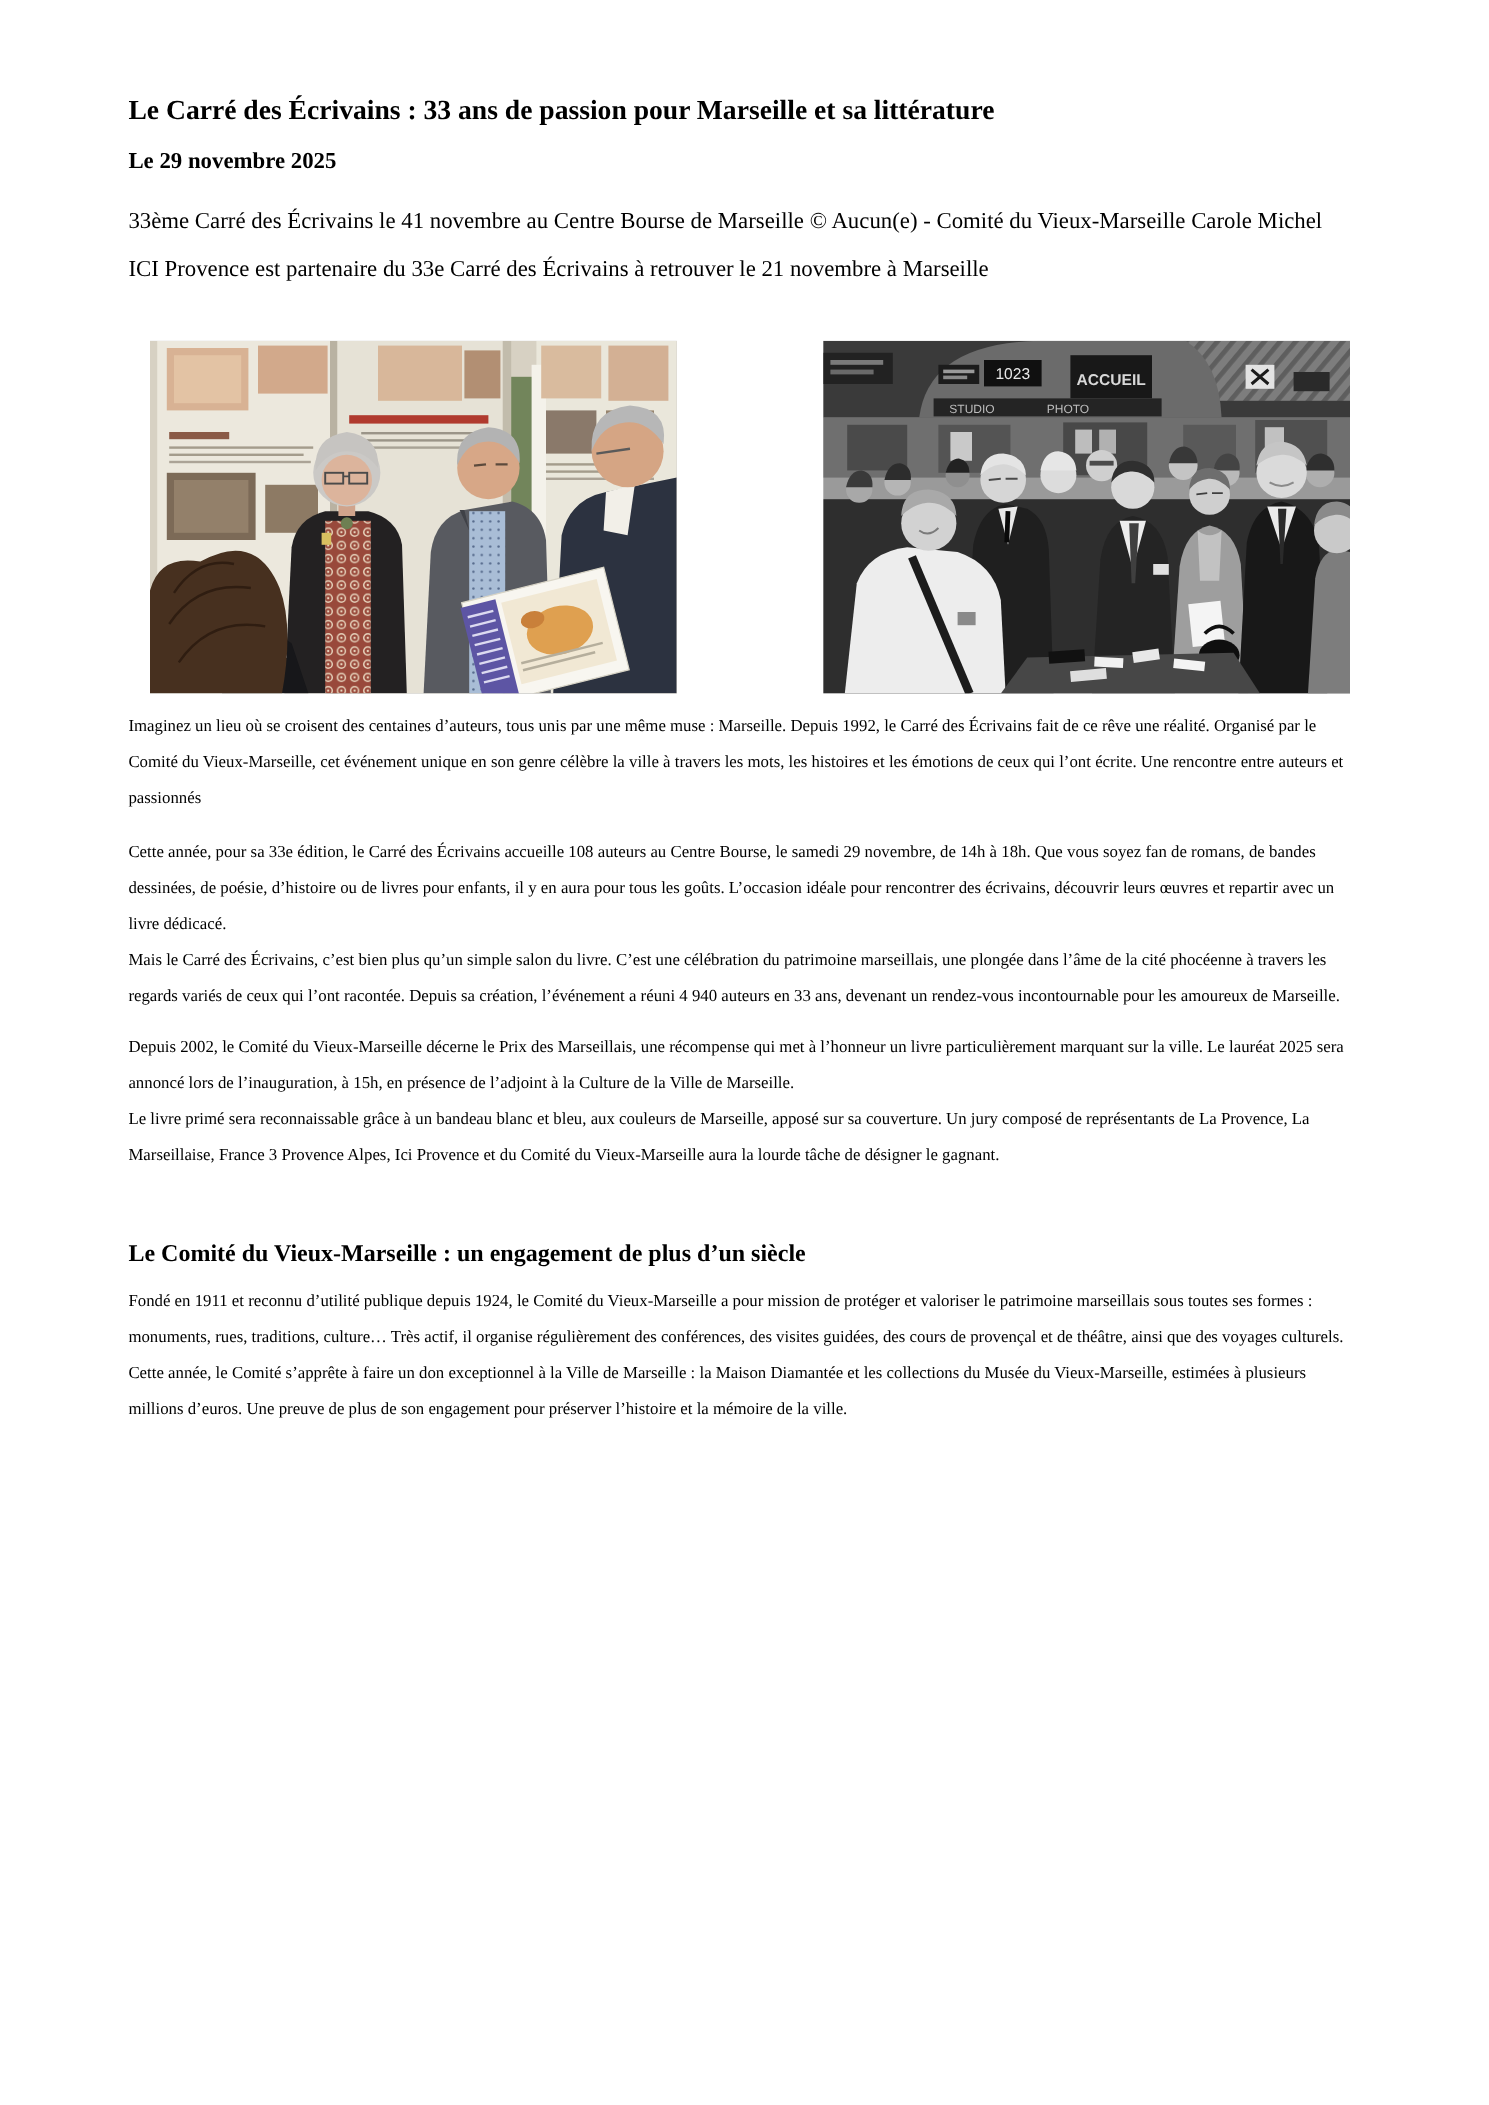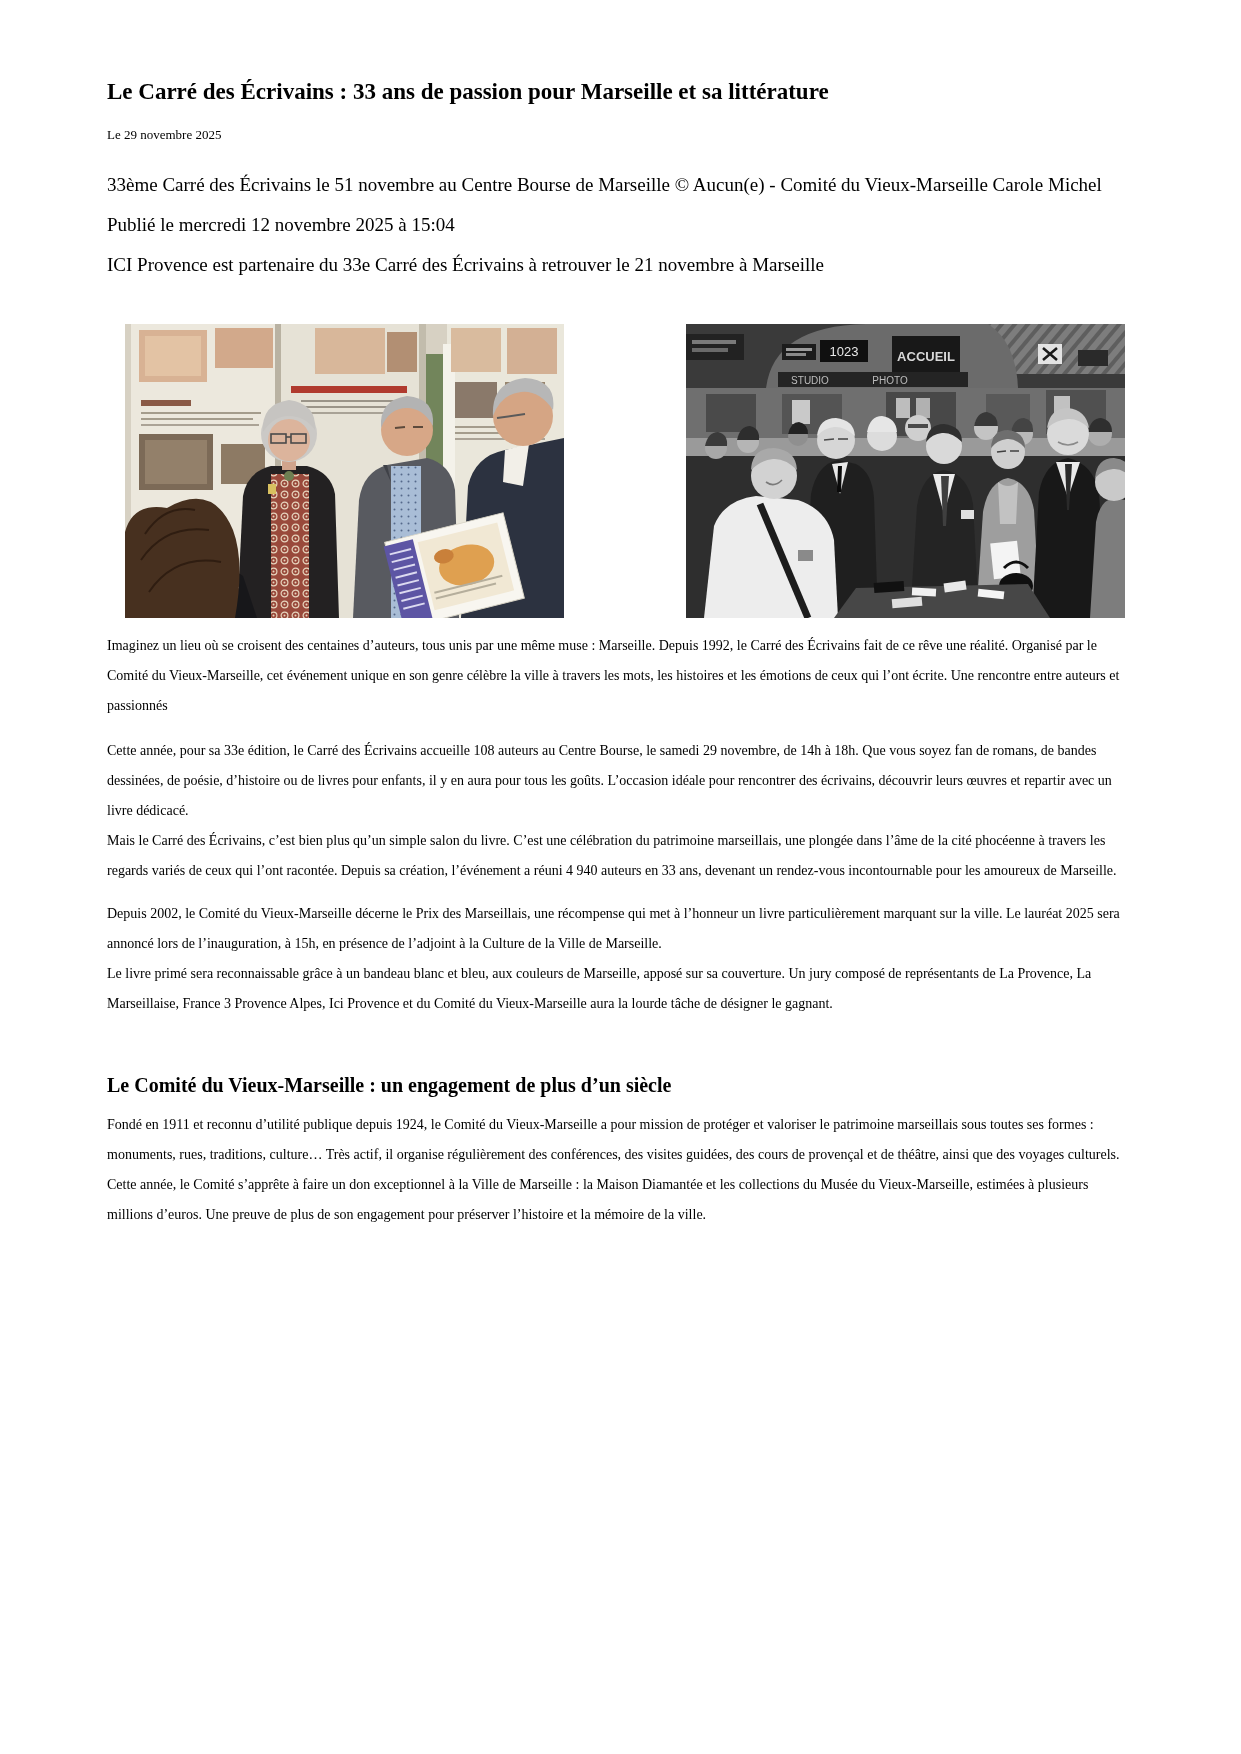--- a/index.html
+++ b/index.html
@@ -19,23 +19,24 @@
     background: #ffffff;
   }
   h1.title {
     font-size: 23px;
     line-height: 28px;
     font-weight: bold;
     margin: 0;
   }
   p { margin: 0; }
   .meta-date {
-    font-size: 13px;
+    font-size: 19px;
     line-height: 30px;
     margin-top: 14px;
+    font-weight: bold;
   }
   .caption {
     font-size: 19px;
     line-height: 30px;
     margin-top: 20px;
   }
   .published {
     font-size: 19px;
     line-height: 30px;
     margin-top: 10px;
@@ -78,23 +79,22 @@
 </style>
 </head>
 <body>
 
 <div class="page">
 
   <h1 class="title">Le Carré des Écrivains : 33 ans de passion pour Marseille et sa littérature</h1>
 
   <p class="meta-date">Le 29 novembre 2025</p>
 
-  <p class="caption">33ème Carré des Écrivains le 51 novembre au Centre Bourse de Marseille © Aucun(e) - Comité du Vieux-Marseille Carole Michel</p>
-
-  <p class="published">Publié le mercredi 12 novembre 2025 à 15:04</p>
+  <p class="caption">33ème Carré des Écrivains le 41 novembre au Centre Bourse de Marseille © Aucun(e) - Comité du Vieux-Marseille Carole Michel</p>
+
 
   <p class="partner">ICI Provence est partenaire du 33e Carré des Écrivains à retrouver le 21 novembre à Marseille</p>
 
   <div class="photos">
 
     <figure class="photo" aria-label="Photo couleur : visiteurs devant les panneaux d'exposition du Comité du Vieux-Marseille">
       <svg viewBox="0 0 439 294" preserveAspectRatio="none">
         <defs>
           <pattern id="pat-floral" width="11" height="11" patternUnits="userSpaceOnUse">
             <rect width="11" height="11" fill="#99493b"></rect>

